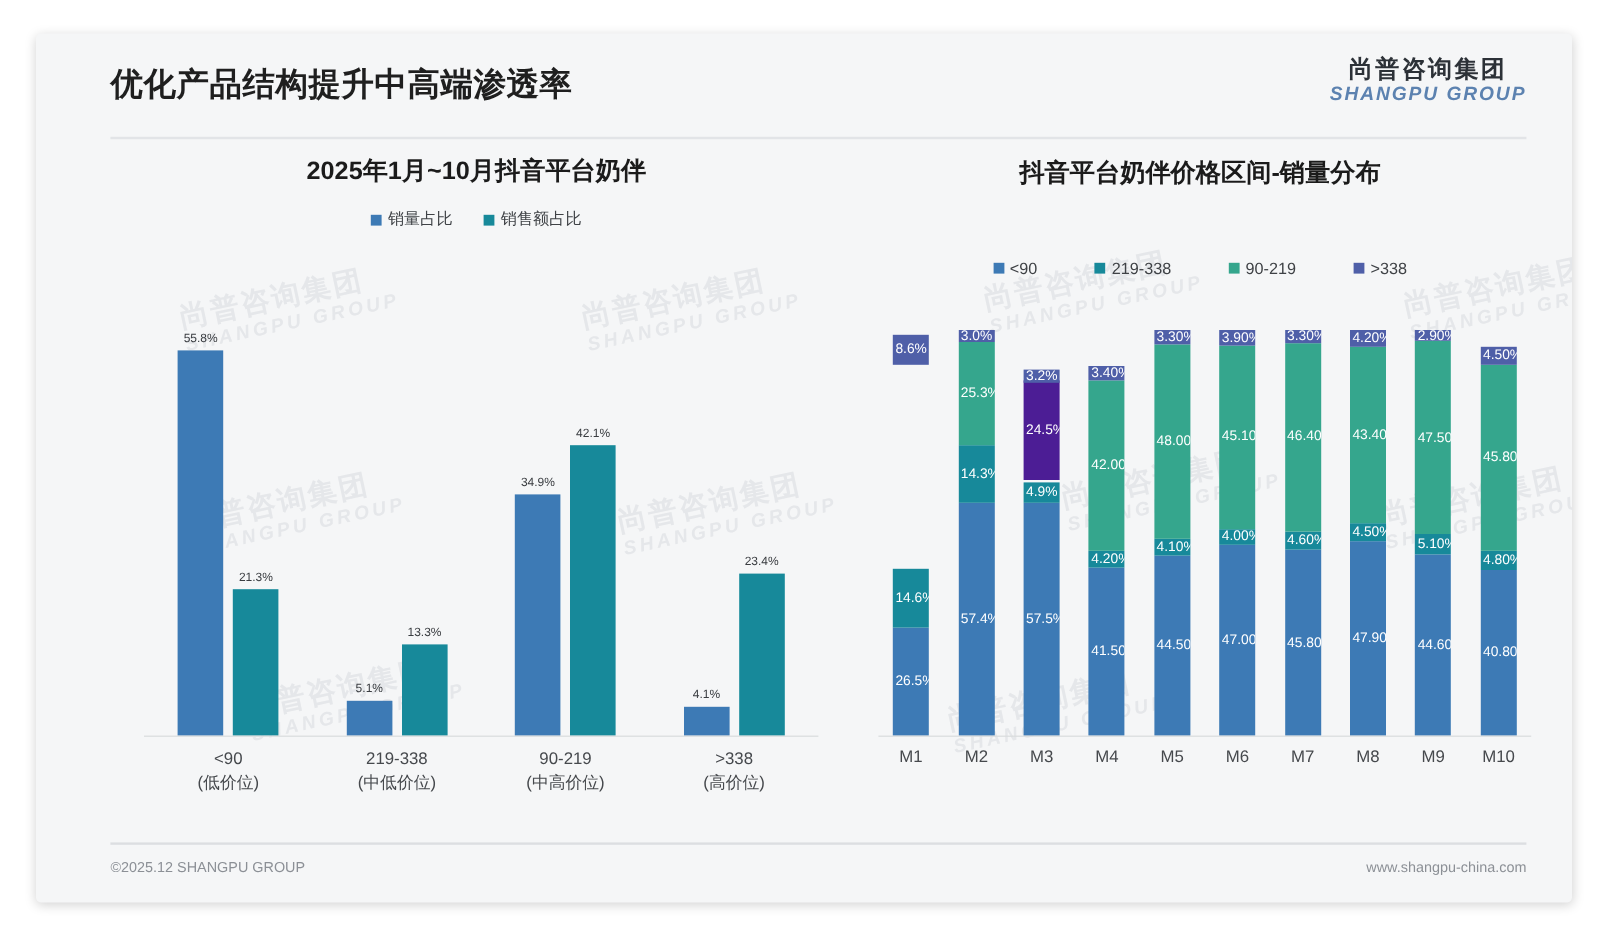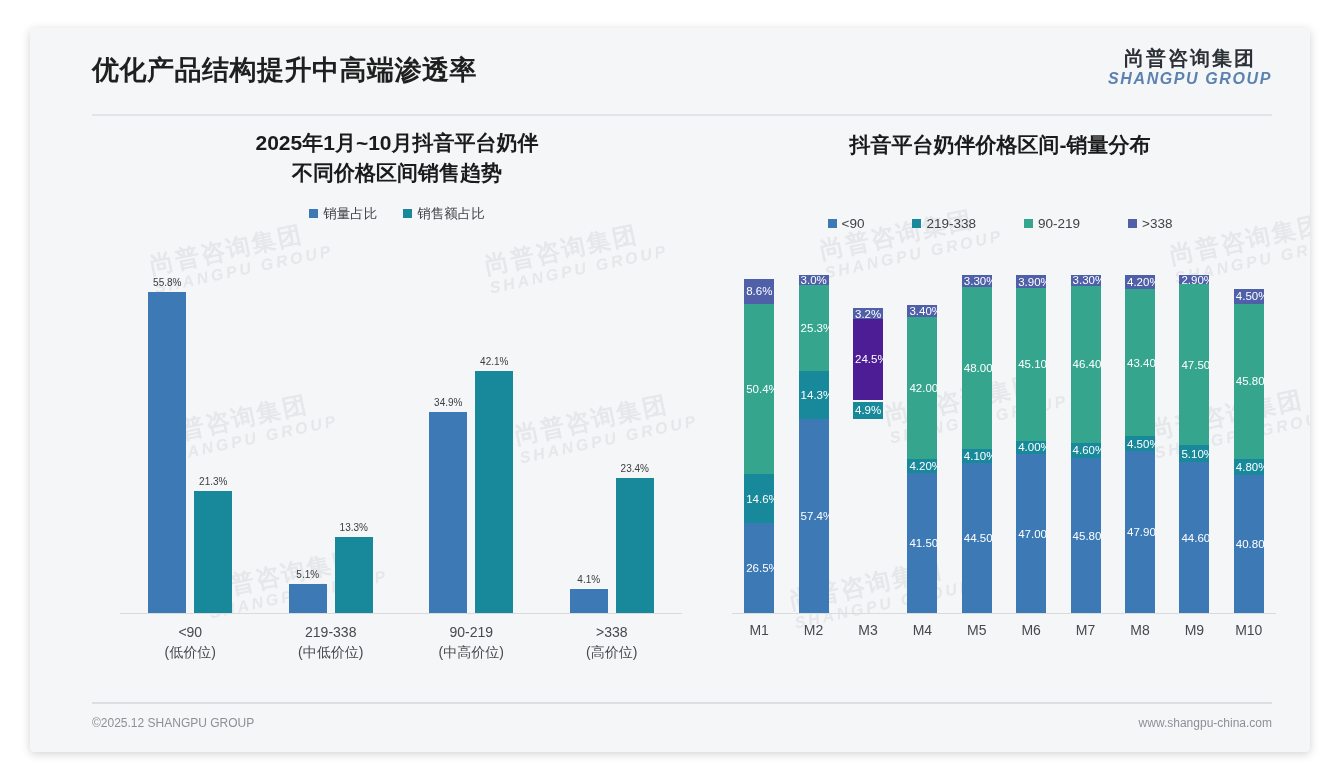--- a/index.html
+++ b/index.html
@@ -191,21 +191,20 @@
     <div id="logo-block">
       <div id="logo-cn">尚普咨询集团</div>
       <div id="logo-en">SHANGPU GROUP</div>
     </div>
     <div id="header-rule"></div>
   </div>
 
   <div class="panel" id="panel-left">
     <div class="chart-title">
       <div>2025年1月~10月抖音平台奶伴</div>
-      <div>不同价格区间销售趋势</div>
     </div>
     <div class="legend" id="legend-left">
         <div class="legend-item">
           <span class="legend-swatch" style="background: rgb(61, 122, 181);"></span>
           <span>销量占比</span>
         </div>
         <div class="legend-item" style="margin-left: 26px;">
           <span class="legend-swatch" style="background: rgb(23, 137, 154);"></span>
           <span>销售额占比</span>
         </div>
@@ -294,42 +293,42 @@
         </div>
       </div>
     <div id="right-plot">
         <div class="stack" style="left: 12.2px;">
           <div class="seg" style="background: rgb(61, 122, 181); height: 89.57px; bottom: 0px;">
             <div class="seg-label">26.5%</div>
           </div>
           <div class="seg" style="background: rgb(23, 137, 154); height: 49.348px; bottom: 89.57px;">
             <div class="seg-label">14.6%</div>
           </div>
-          <div class="seg" style="background: rgb(53, 166, 141); height: 170.352px; bottom: 138.918px;">
-            <div class="seg-label">50.4%</div>
-          </div>
           <div class="seg" style="background: rgb(79, 95, 168); height: 25px; bottom: 309.27px;">
             <div class="seg-label">8.6%</div>
           </div>
         </div>
         <div class="stack" style="left: 66.6px;">
           <div class="seg" style="background: rgb(61, 122, 181); height: 194.012px; bottom: 0px;">
             <div class="seg-label">57.4%</div>
           </div>
           <div class="seg" style="background: rgb(23, 137, 154); height: 48.334px; bottom: 194.012px;">
             <div class="seg-label">14.3%</div>
           </div>
           <div class="seg" style="background: rgb(53, 166, 141); height: 85.514px; bottom: 242.346px;">
             <div class="seg-label">25.3%</div>
           </div>
           <div class="seg" style="background: rgb(79, 95, 168); height: 10.14px; bottom: 327.86px;">
             <div class="seg-label">3.0%</div>
           </div>
         </div>
         <div class="stack" style="left: 121px;">
+          <div class="seg" style="background: rgb(61, 122, 181); height: 194.35px; bottom: 0px;">
+            <div class="seg-label">57.5%</div>
+          </div>
           <div class="seg" style="background: rgb(23, 137, 154); height: 16.562px; bottom: 194.35px;">
             <div class="seg-label">4.9%</div>
           </div>
           <div class="seg" style="background: #4c1d95; height: 82.81px; bottom: 213px;">
             <div class="seg-label">24.5%</div>
           </div>
           <div class="seg" style="background: rgb(79, 95, 168); height: 10.816px; bottom: 293.722px;">
             <div class="seg-label">3.2%</div>
           </div>
         </div>

